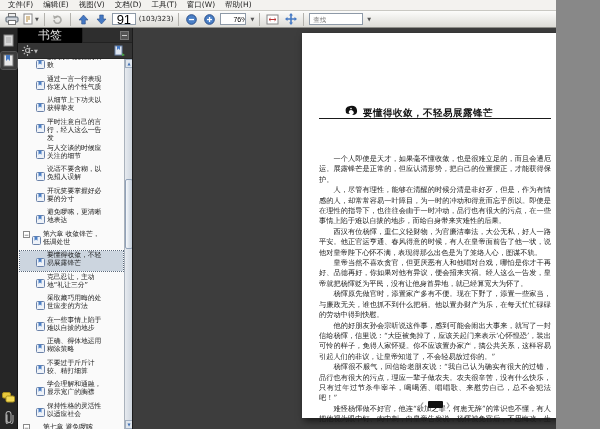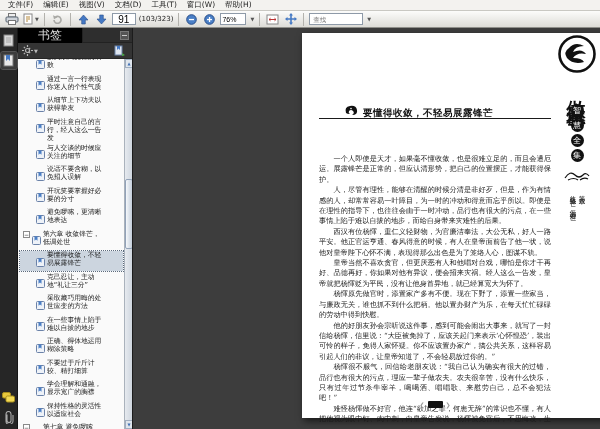--- a/index.html
+++ b/index.html
@@ -1,36 +1,36 @@
 <!DOCTYPE html>
 <html><head>
 <meta charset="utf-8">
 <style>
   * { margin:0; padding:0; box-sizing:border-box; }
   html,body { background:#888; }
-  #app { position:relative; width:600px; height:429px; overflow:hidden;
+  #app { position:relative; width:556px; height:429px; overflow:hidden;
          font-family:"DejaVu Sans","Liberation Sans",sans-serif; background:#3d3d3d; }
 
   
   #menubar { position:absolute; left:0; top:0; width:600px; height:11px;
     background:#f3f2ef; border-bottom:1px solid #c9c8c3; display:flex; align-items:center;
     font-size:7.5px; color:#222; padding-left:3px; }
   .menu-item { padding:0 5px; cursor:default; }
 
   
   #toolbar { position:absolute; left:0; top:11px; width:600px; height:17px;
     background:linear-gradient(#fcfcfb,#dddcd7); border-bottom:1px solid #8f8f8a;
     display:flex; align-items:center; gap:3px; padding:0 4px; font-size:7px; color:#333; }
   .tbtn { display:flex; align-items:center; justify-content:center; height:14px; min-width:15px;
     border-radius:2px; cursor:default; }
   .tsep { width:1px; height:13px; background:#b3b2ad; margin:0 2px; }
   .caret { font-size:5px; color:#555; margin-left:1px; }
-  #page-input { width:24px; height:12px; font-size:10px; text-align:center;
+  #page-input { width:24px; height:12px; font-size:13px; text-align:center;
     border:1px solid #8e9aa8; background:#fff; }
-  #zoom-input { width:26px; height:12px; font-size:7px; text-align:left; padding-left:1px;
+  #zoom-input { width:26px; height:12px; font-size:7px; text-align:left; padding-left:12px;
     border:1px solid #8e9aa8; background:#fff; }
   #search-input { width:54px; height:12px; font-size:6.5px; padding-left:3px;
     border:1px solid #8e9aa8; background:#fff; color:#444; }
   .pagecount { white-space:nowrap; color:#222; }
 
   
   #content { position:absolute; left:0; top:28px; width:600px; height:401px; display:flex; }
 
   
   #strip { width:18px; background:#262626; border-right:1px solid #151515;

